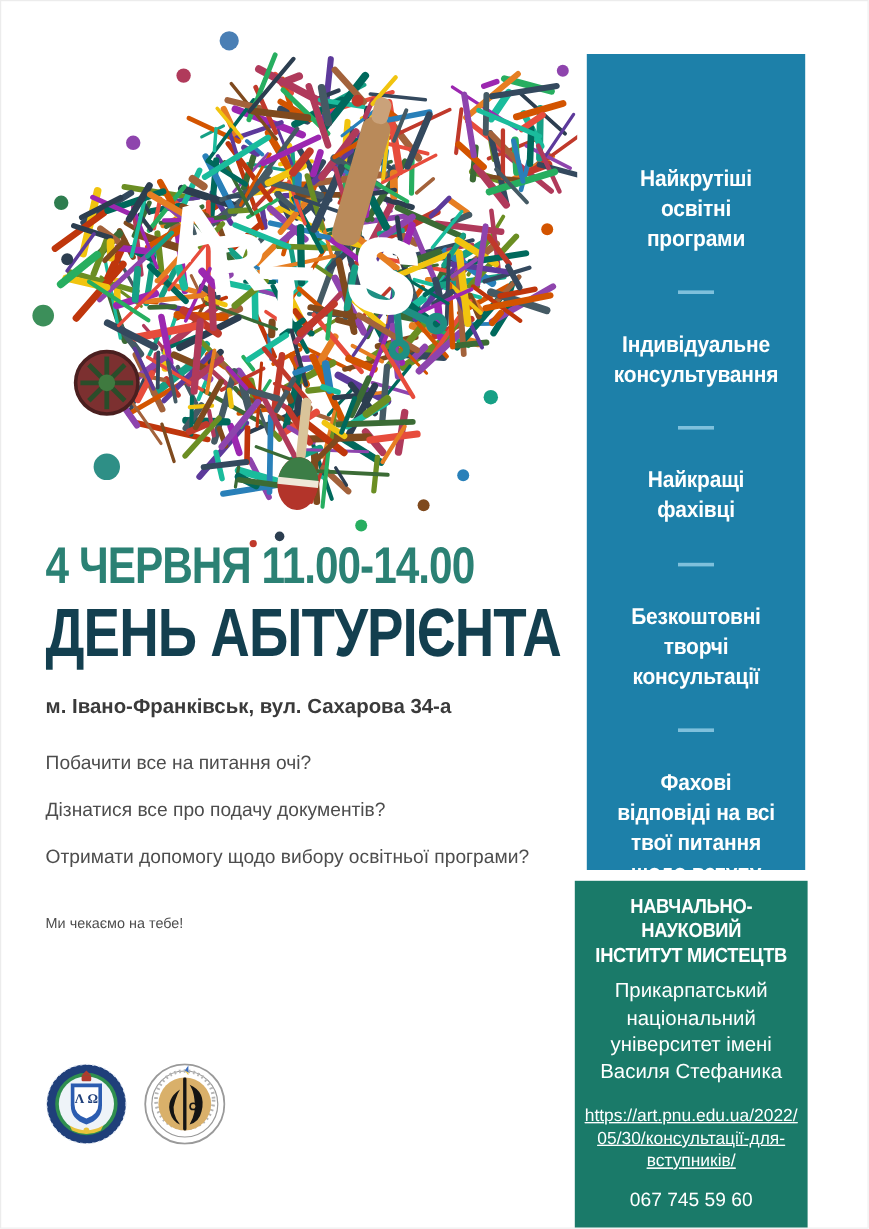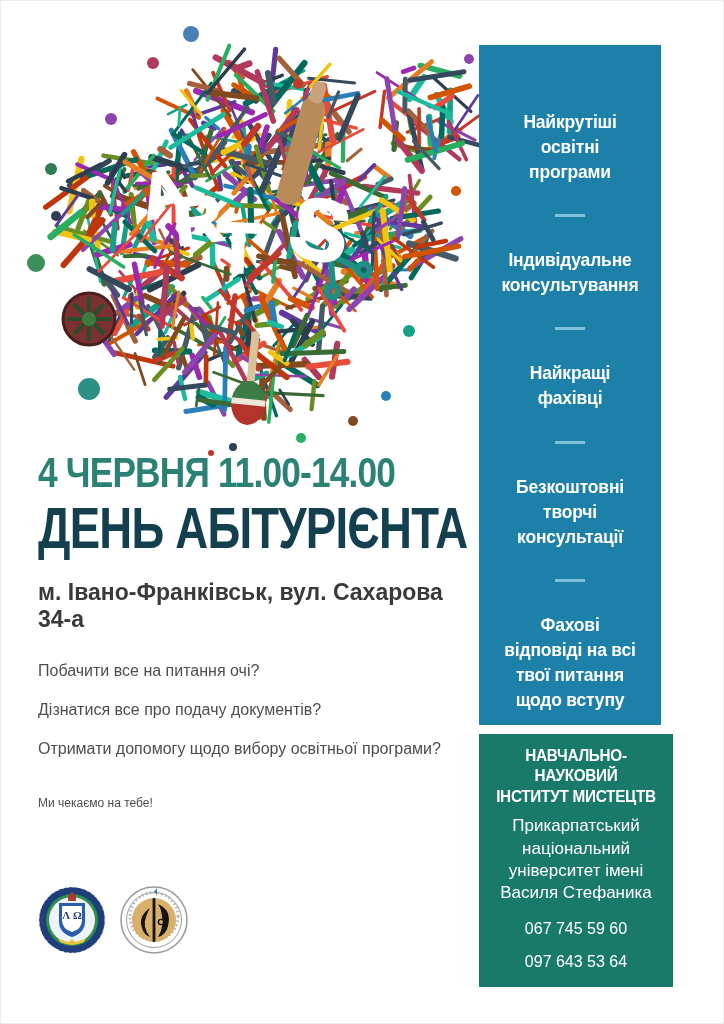--- a/index.html
+++ b/index.html
@@ -19,32 +19,32 @@
   
   .main-col{position:absolute;left:37px;top:448px;width:428px;}
   .date-line{
     margin:0;color:#2b8174;font-weight:bold;font-size:43px;line-height:1.08;
     letter-spacing:-1px;transform:scaleX(.82);transform-origin:left center;white-space:nowrap;
   }
   .title-line{
     margin:4px 0 0 0;color:#133f4f;font-weight:bold;font-size:57px;line-height:1.05;
     letter-spacing:-1px;transform:scaleX(.80);transform-origin:left center;white-space:nowrap;
   }
-  .address{margin-top:20px;font-size:23px;font-weight:bold;color:#3a3a3a;}
+  .address{margin-top:20px;font-size:17px;font-weight:bold;color:#3a3a3a;}
   .body-text{margin-top:26px;color:#4d4d4d;font-size:16px;line-height:1.55;}
   .body-text p{margin:0 0 14px 0;}
   .closing{margin-top:34px;color:#4d4d4d;font-size:12px;}
   .logos{position:absolute;left:37px;top:885px;display:flex;gap:14px;align-items:center;}
 
   
   .sidebar{
-    position:absolute;left:478px;top:44px;width:182px;height:680px;
+    position:absolute;left:488px;top:44px;width:182px;height:680px;
     background:#1d80a9;color:#ffffff;text-align:center;
     display:flex;flex-direction:column;align-items:center;
-    padding-top:64px;box-sizing:border-box;
+    padding-top:92px;box-sizing:border-box;
   }
   .benefit{
     font-weight:bold;font-size:19px;line-height:1.32;padding:0 16px;
     transform:scaleX(.92);letter-spacing:-0.2px;
   }
   .sep{width:30px;height:3px;background:#7fc0dc;margin:30px auto;flex:none;}
 
   
   .green-box{
     position:absolute;left:478px;top:733px;width:194px;min-height:242px;
@@ -772,17 +772,22 @@
       <circle cx="41" cy="36" r="2.6" fill="#d9b06a" stroke="#141414" stroke-width="1.4"></circle>
     </svg>
   </div>
 
   <section class="green-box">
     <div class="inst-name">
       <div>НАВЧАЛЬНО-НАУКОВИЙ</div>
       <div>ІНСТИТУТ МИСТЕЦТВ</div>
     </div>
     <div class="univ-name">Прикарпатський національний університет імені Василя Стефаника</div>
+    <a class="inst-link">
+      <span>https://art.pnu.edu.ua/2022/</span>
+      <span>05/30/консультації-для-</span>
+      <span>вступників/</span>
+    </a>
     <div class="phone">067 745 59 60</div>
     <div class="phone">097 643 53 64</div>
   </section>
 
 </div>
 
 </body></html>

